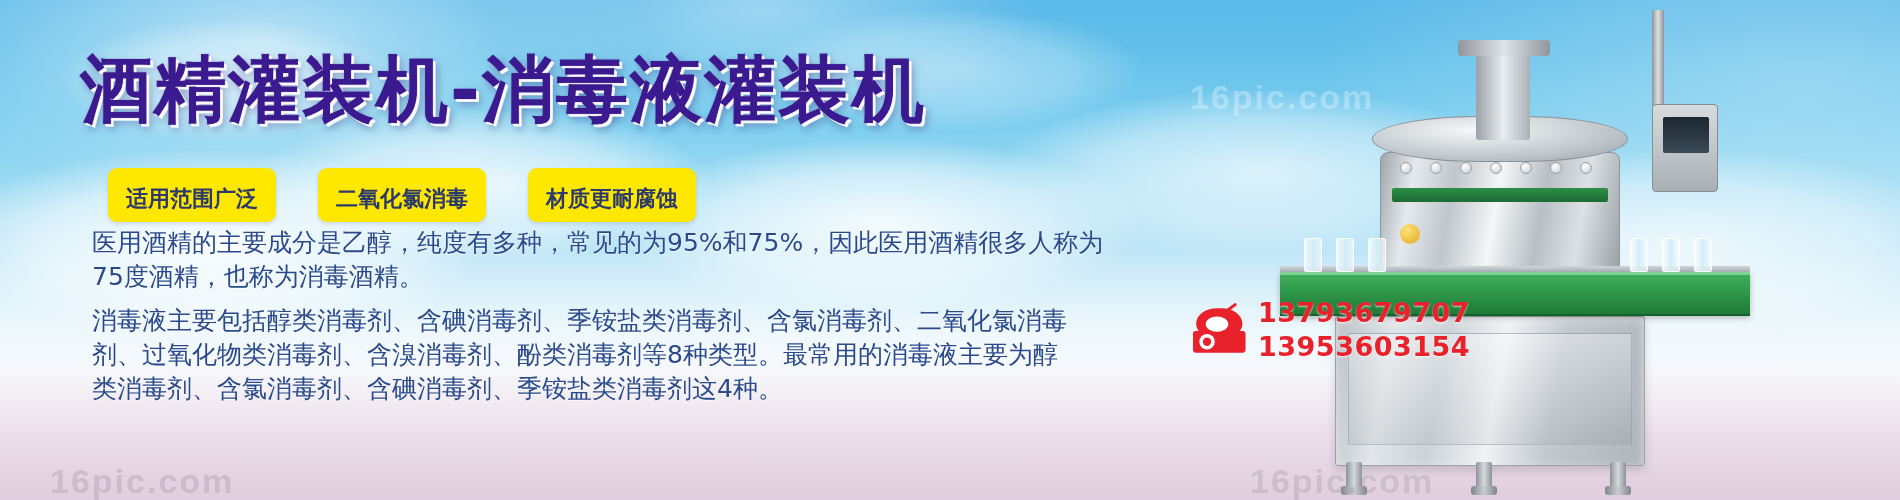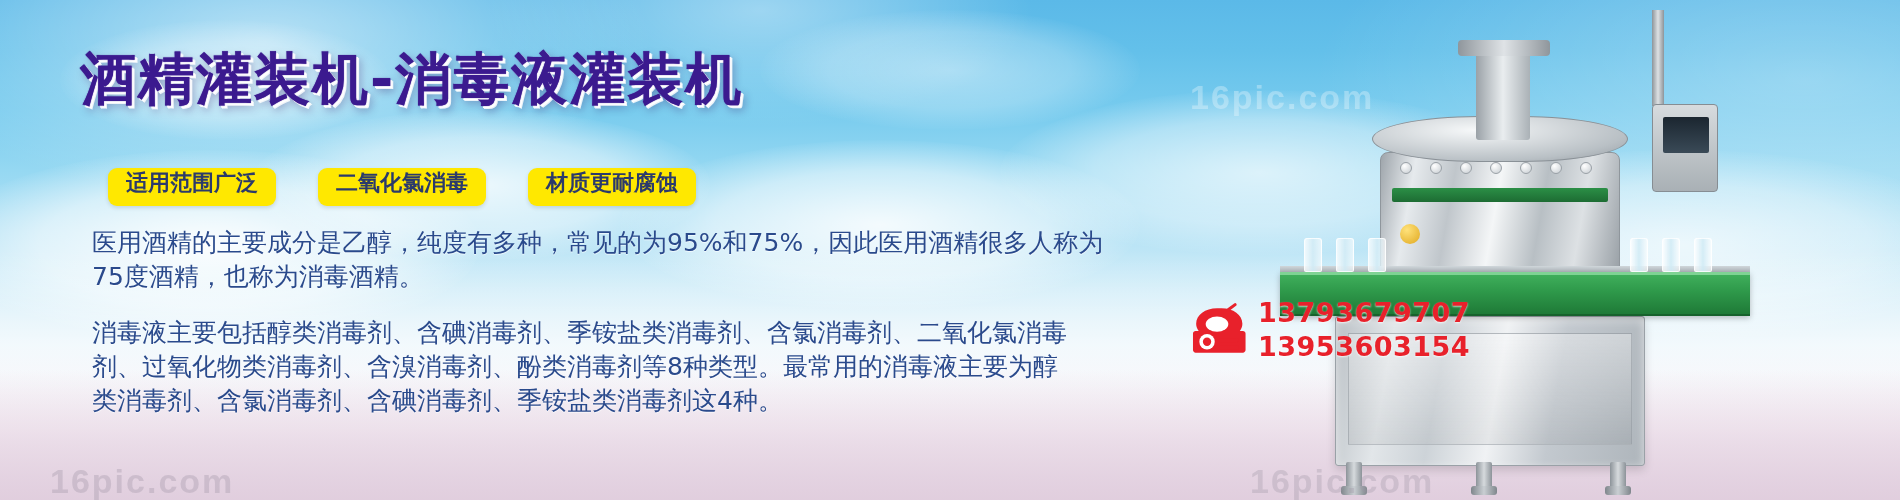--- a/index.html
+++ b/index.html
@@ -146,21 +146,21 @@
     background: radial-gradient(circle at 35% 30%, #ffe27a, #e0a81f);
     border-radius:50%;
   }
   .m-dial-row { position:absolute; left:112px; bottom:316px; width:216px; height:14px; }
   .m-dial { position:absolute; top:0; width:12px; height:12px; border-radius:50%;
     background: radial-gradient(circle at 35% 30%, #ffffff, #c6ccd1); border:1px solid #9aa1a7; }
 
   
   .title {
     position: absolute; left: 80px; top: 42px;
-    font-size: 56px;
+    font-size: 72px;
     font-weight: 700;
     letter-spacing: 2px;
     color: #3b1a8f;
     white-space: nowrap;
     text-shadow:
       0 0 1px #3b1a8f,
       2px 2px 0 #ffffff,
       3px 3px 0 rgba(255,255,255,.85),
       4px 5px 8px rgba(40,10,90,.35);
     font-family: "DejaVu Sans", "Liberation Sans", sans-serif;
@@ -169,39 +169,39 @@
   
   .tags {
     position: absolute; left: 108px; top: 168px;
     display: flex; gap: 42px; align-items: center;
   }
   .tag {
     background: #ffe800;
     color: #2b3a6b;
     font-size: 22px;
     font-weight: 700;
-    padding: 0 18px 8px 18px;
+    padding: 16px 18px 8px 18px;
     border-radius: 9px;
     white-space: nowrap;
     box-shadow: 0 2px 4px rgba(0,0,0,.12);
     font-family: "DejaVu Sans", "Liberation Sans", sans-serif;
   }
 
   
   .body-text {
     position: absolute; left: 92px; top: 226px;
     width: 1020px;
     color: #2a4a8c;
     font-size: 25px;
     line-height: 34px;
     font-family: "DejaVu Sans", "Liberation Sans", sans-serif;
     text-shadow: 0 1px 1px rgba(255,255,255,.7);
   }
   .body-text p { margin: 0; }
-  .body-text .p2 { margin-top: 22px; }
+  .body-text .p2 { margin-top: 10px; }
 
   
   .phone-block {
     position: absolute; left: 1188px; top: 296px;
     display: flex; align-items: center; gap: 12px;
   }
   .phone-icon { width: 58px; height: 58px; flex: 0 0 58px; }
   .phone-nums {
     display: flex; flex-direction: column; justify-content: flex-start;
   }

